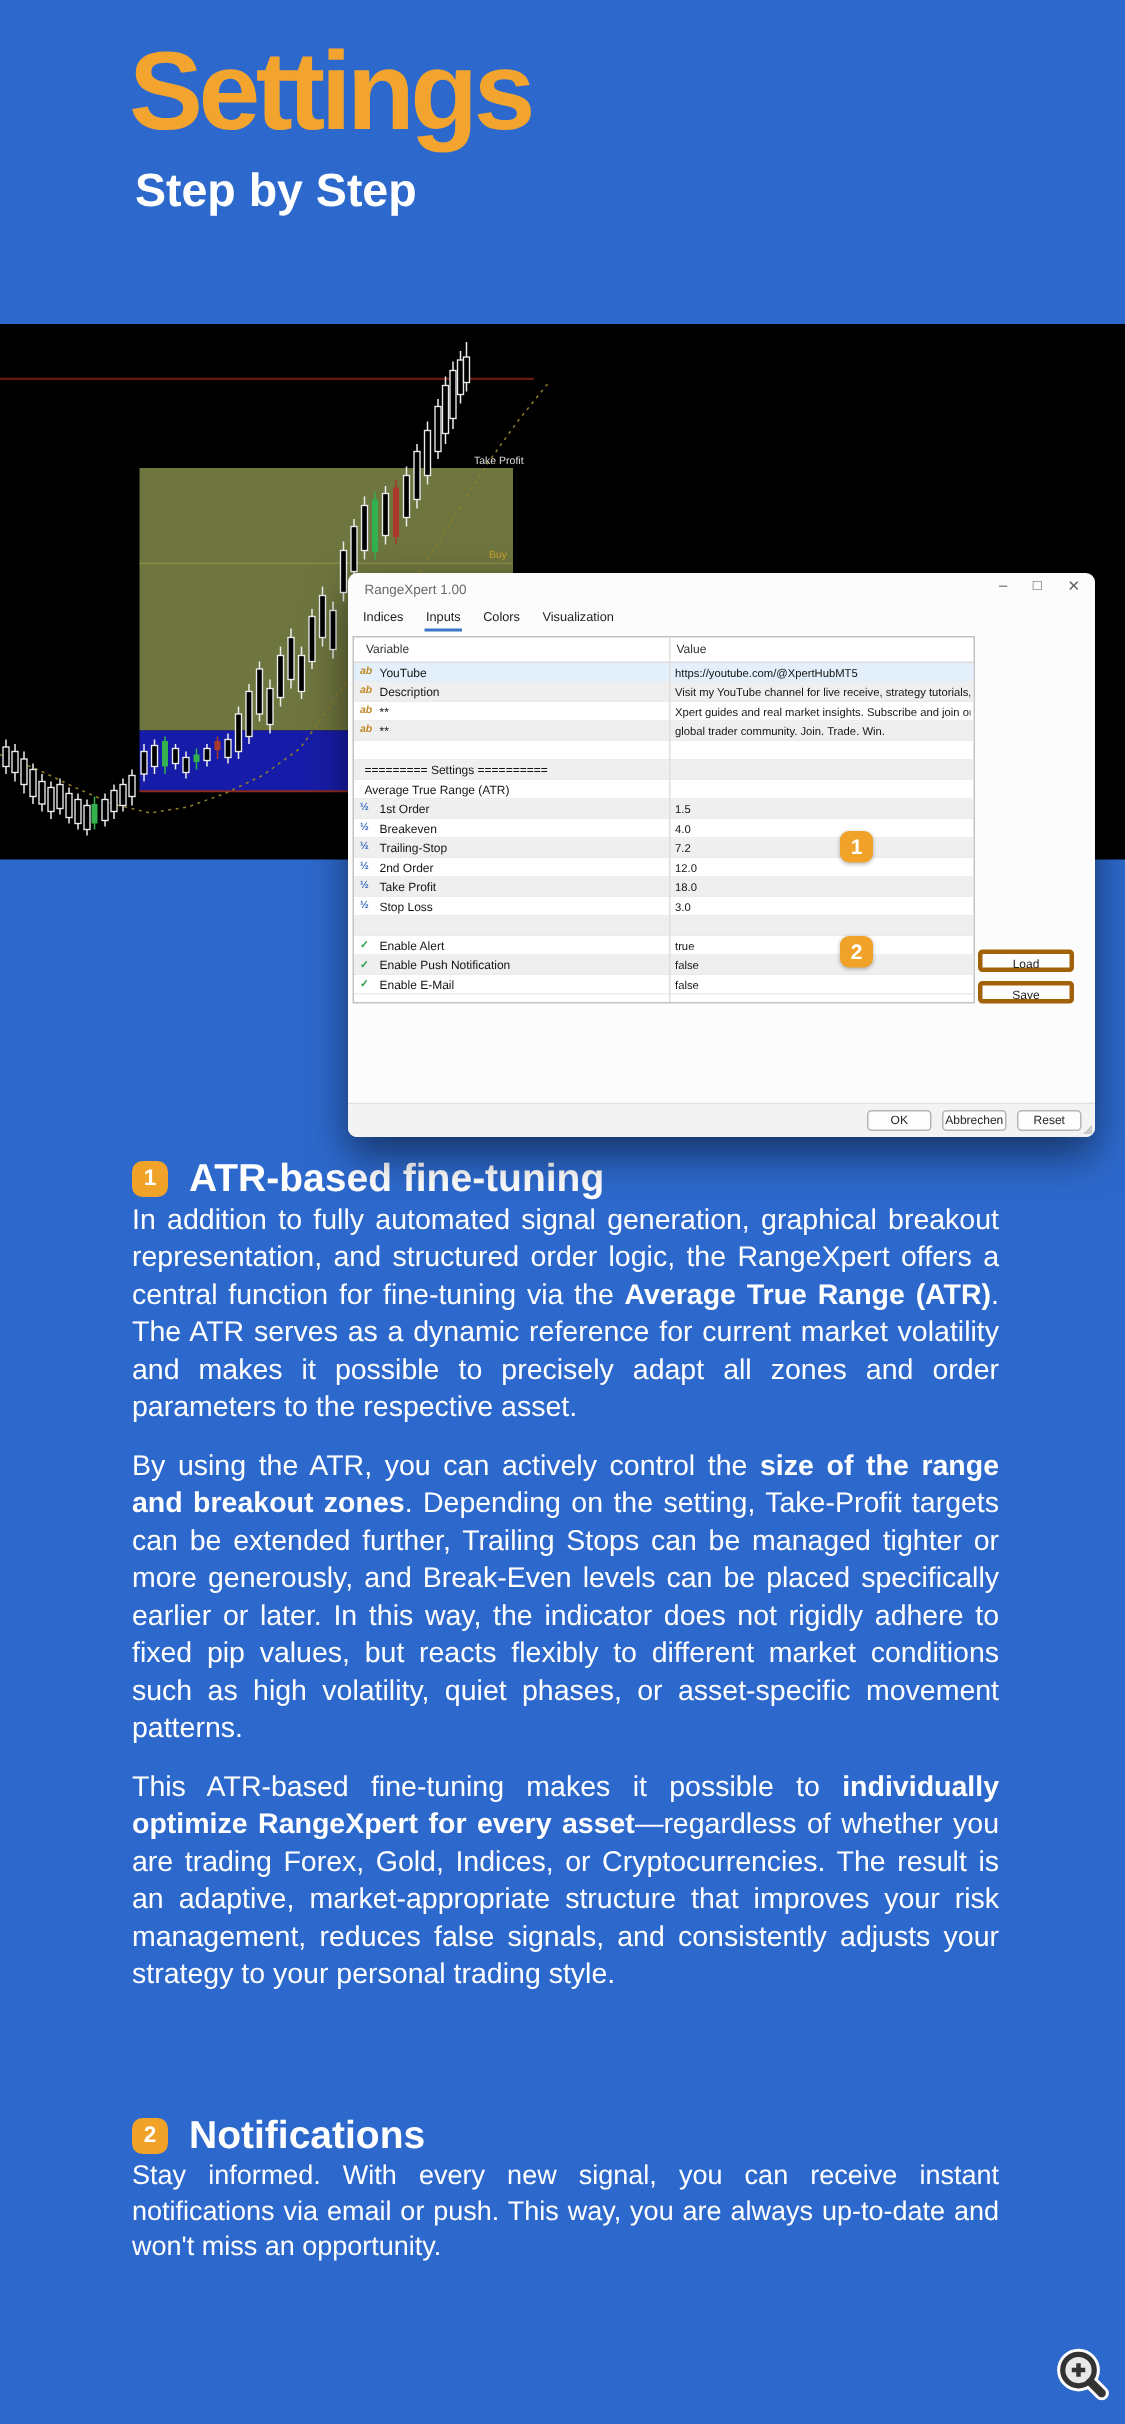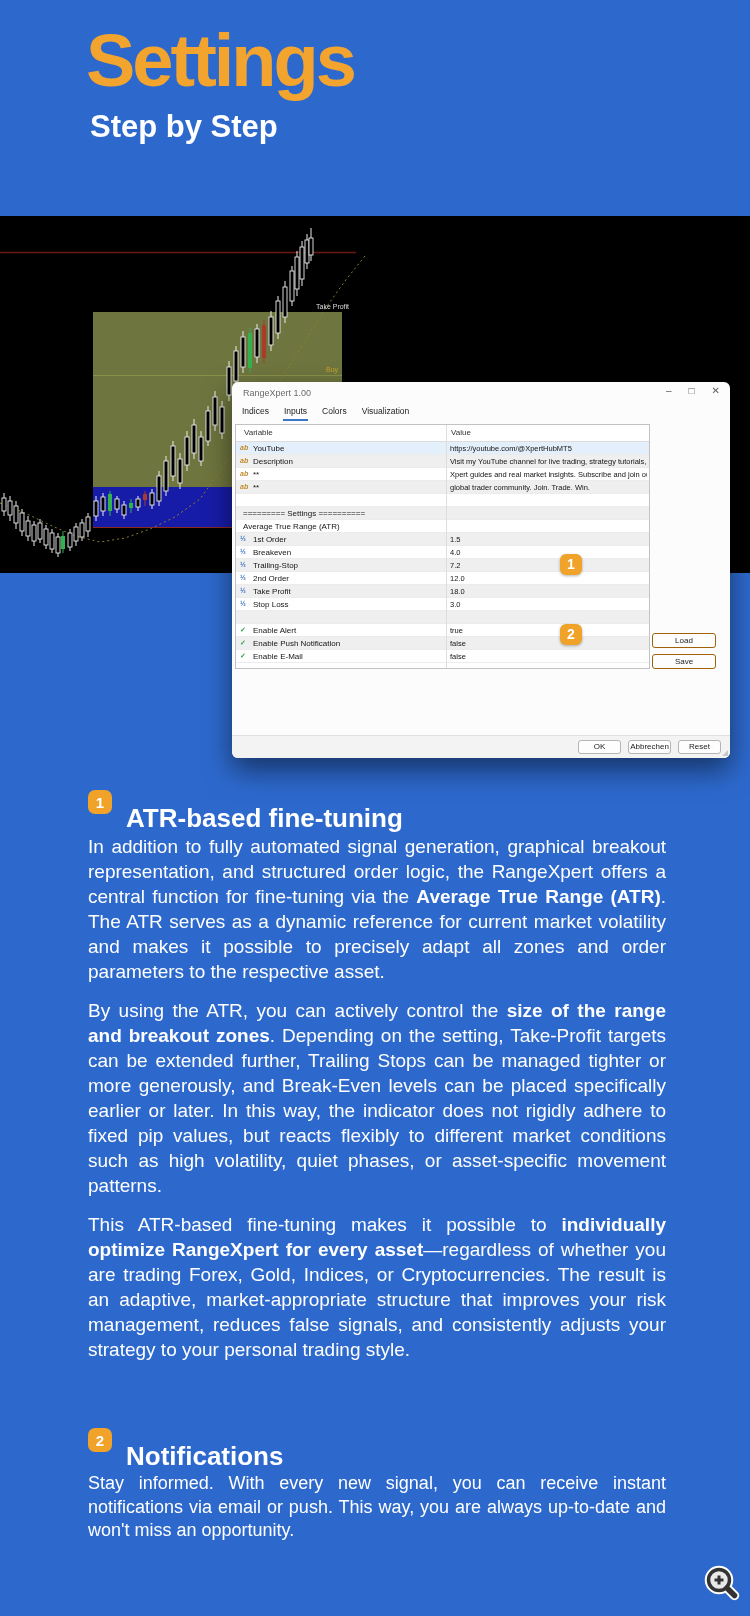--- a/index.html
+++ b/index.html
@@ -34,21 +34,21 @@
        border-bottom:1px solid #ececec;}
   .row.sel{background:#e3effa;}
   .row.b{background:#efefef;}
   .row .ic{position:absolute;left:4px;top:2px;font-size:7px;font-weight:bold;font-style:italic;}
   .ic.ab{color:#c08a2a;}
   .ic.num{color:#3b6fc4;font-style:normal;}
   .ic.bool{color:#2fa04c;font-style:normal;}
   .row .lb{position:absolute;left:17px;top:2px;white-space:nowrap;}
   .row.noicon .lb{left:7px;}
   .row .vl{position:absolute;left:214px;top:2px;right:2px;font-size:7.5px;white-space:nowrap;overflow:hidden;}
-  .sbtn{position:absolute;width:64px;height:15px;background:#fdfdfd;border:1px solid #a16207;
+  .sbtn{position:absolute;width:64px;height:15px;background:#fdfdfd;border:3px solid #a16207;
         border-radius:3px;font-size:8px;color:#222;text-align:center;line-height:13px;padding:0;
         font-family:"Liberation Sans",sans-serif;}
   .sbtn.load{left:420px;top:251px;}
   .sbtn.save{left:420px;top:272px;}
   .bottombar{position:absolute;left:0;right:0;bottom:0;height:22px;background:#f3f3f3;
              border-top:1px solid #e0e0e0;border-radius:0 0 6px 6px;}
   .bbtn{position:absolute;top:4px;width:43px;height:14px;background:#fdfdfd;border:1px solid #b5b5b5;
         border-radius:3px;font-size:8px;color:#222;text-align:center;line-height:12px;padding:0;
         font-family:"Liberation Sans",sans-serif;}
   .bbtn.ok{left:346px;} .bbtn.cancel{left:396px;} .bbtn.reset{left:446px;}
@@ -62,21 +62,21 @@
   .callout.c1{left:560px;top:554px;}
   .callout.c2{left:560px;top:624px;}
 
   
   .section{position:absolute;left:88px;width:578px;color:#ffffff;}
   .section.s1{top:770px;}
   .section.s2{top:1408px;}
   .sec-head{display:flex;align-items:center;gap:14px;}
   .sec-badge{width:24px;height:24px;border-radius:7px;background:#f0a229;color:#fff;font-weight:bold;
              font-size:15px;display:flex;align-items:center;justify-content:center;flex:0 0 auto;}
-  .sec-title{font-size:26px;font-weight:bold;margin-top:33px;}
+  .sec-title{font-size:26px;font-weight:bold;}
   .paras{}
   .paras p{margin:0 0 14px;font-size:19px;line-height:25px;text-align:justify;}
   .paras .b{font-weight:bold;}
   .section.s2 .paras p{font-size:18px;line-height:23.5px;}
 
   
   .zoom-icon{position:absolute;left:700px;top:1562px;width:44px;height:44px;z-index:9;}
 </style>
 </head>
 <body>
@@ -217,21 +217,21 @@
       </div>
       <div>
           <div class="row sel">
             <span class="ic ab">ab</span>
             <span class="lb">YouTube</span>
             <span class="vl">https://youtube.com/@XpertHubMT5</span>
           </div>
           <div class="row b">
             <span class="ic ab">ab</span>
             <span class="lb">Description</span>
-            <span class="vl">Visit my YouTube channel for live trading, strategy tutorials,</span>
+            <span class="vl">Visit my YouTube channel for live receive, strategy tutorials,</span>
           </div>
           <div class="row">
             <span class="ic ab">ab</span>
             <span class="lb">**</span>
             <span class="vl">Xpert guides and real market insights. Subscribe and join our</span>
           </div>
           <div class="row b">
             <span class="ic ab">ab</span>
             <span class="lb">**</span>
             <span class="vl">global trader community. Join. Trade. Win.</span>

